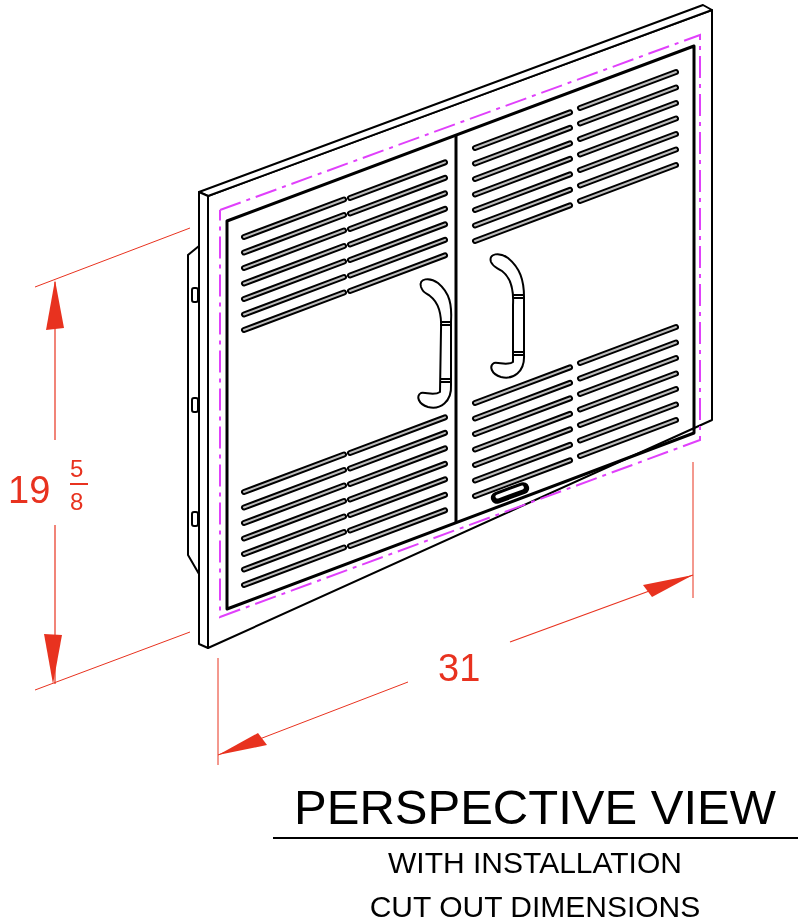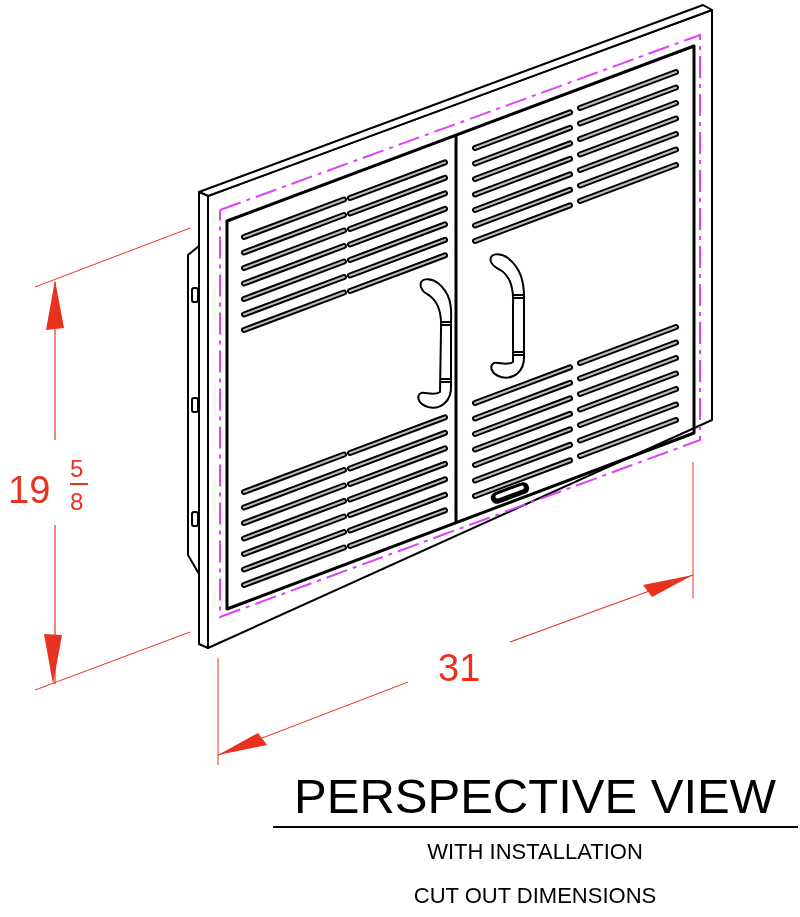--- a/index.html
+++ b/index.html
@@ -1,22 +1,22 @@
 <!DOCTYPE html>
 <html><head>
 <meta charset="utf-8">
 <style>
   html, body { margin: 0; padding: 0; background: #ffffff; }
   body { width: 800px; height: 917px; position: relative; overflow: hidden; font-family: "Liberation Sans", sans-serif; }
   #drawing { position: absolute; left: 0; top: 0; width: 800px; height: 917px; }
   .dim-text { font-family: "Liberation Sans", sans-serif; fill: #e8321f; }
   .title-block { position: absolute; left: 270px; top: 768px; width: 530px; text-align: center; color: #000; }
-  .title-main { font-size: 49px; letter-spacing: 0px; line-height: 56px; font-weight: normal; }
+  .title-main { font-size: 49px; letter-spacing: 0px; line-height: 56px; font-weight: normal; margin-top: 11px; }
   .title-rule { height: 2px; background: #000; margin: 2px 2px 0 3px; }
-  .title-sub { font-size: 22px; line-height: 40px; margin-top: 4px; }
+  .title-sub { font-size: 30px; line-height: 40px; margin-top: 4px; }
 </style>
 </head>
 <body>
 
 <svg id="drawing" viewBox="0 0 800 917" xmlns="http://www.w3.org/2000/svg">
   <defs>
     <marker id="arrow" viewBox="0 0 10 10" refX="10" refY="5" markerWidth="6" markerHeight="6" orient="auto-start-reverse"></marker>
   </defs>
 
   <g fill="none" stroke="#000" stroke-width="2">

